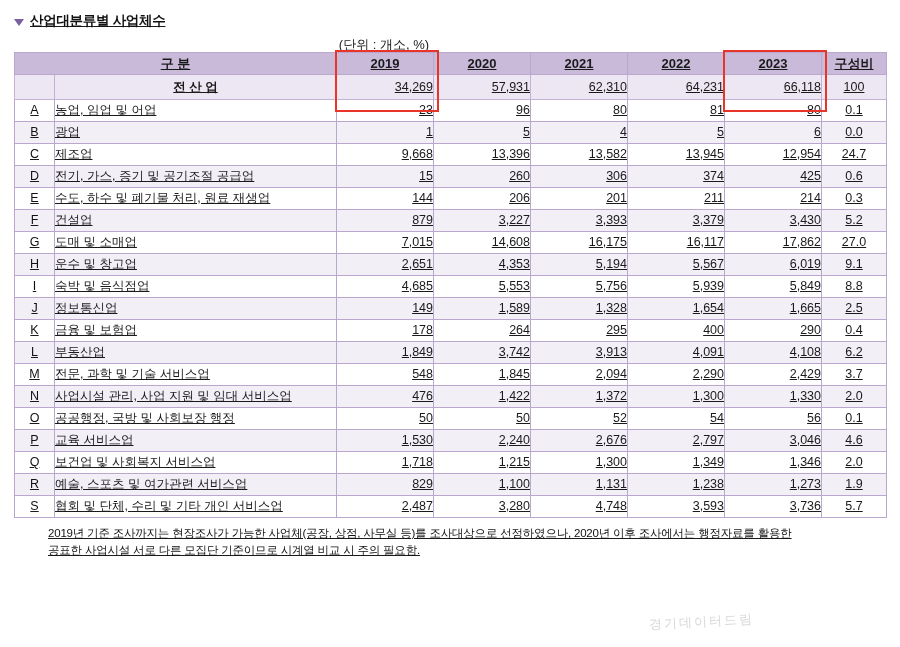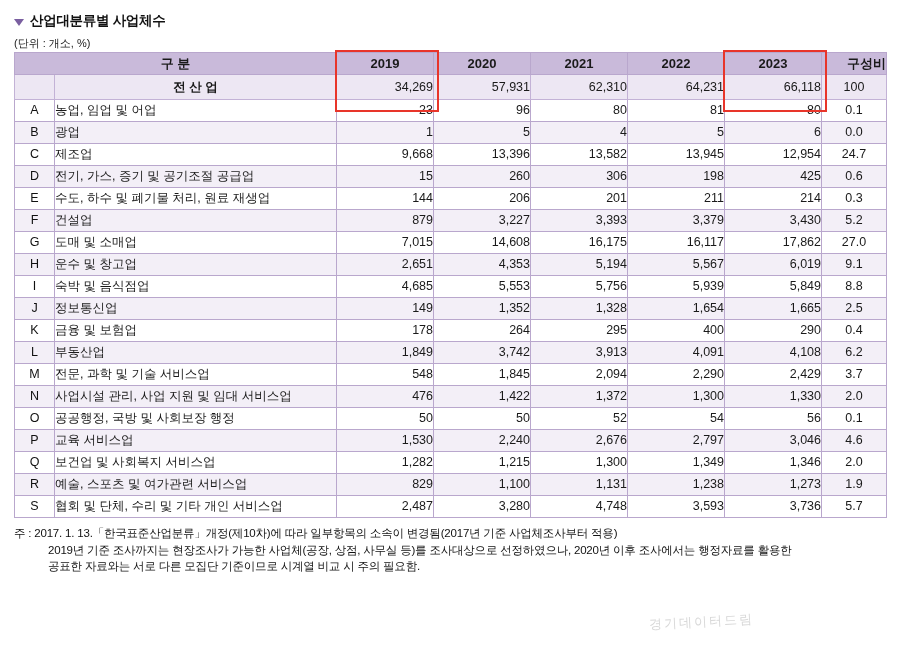--- a/index.html
+++ b/index.html
@@ -13,20 +13,21 @@
     font-family: "Liberation Sans", sans-serif;
     color: #1a1a1a;
     overflow: hidden;
   }
   .page {
     position: relative;
     width: 772px;
     height: 647px;
     box-sizing: border-box;
     padding: 10px 14px 8px 14px;
+    text-decoration: underline;
   }
   
   .title-row {
     display: flex;
     align-items: center;
     gap: 6px;
     height: 22px;
     margin-bottom: 4px;
   }
   .tri-icon {
@@ -37,22 +38,22 @@
     border-top: 7px solid #7a5fa0;
     margin-top: 2px;
   }
   .title-text {
     font-size: 13.5px;
     font-weight: bold;
     color: #111;
     letter-spacing: -0.3px;
   }
   .unit-row {
-    text-align: left;
-    font-size: 11px;
+    text-align: center;
+    font-size: 13px;
     color: #222;
     height: 16px;
     padding-right: 4px;
   }
   
   table.stat {
     border-collapse: collapse;
     width: 872px;
     table-layout: fixed;
     font-size: 12.5px;
@@ -69,21 +70,21 @@
     color: #1a1a1a;
     font-weight: bold;
     font-size: 13px;
     height: 30px;
     line-height: 30px;
     text-align: center;
     border: 1px solid #ffffff;
   }
   thead th.gubun { width: 322px; }
   thead th.yr { width: 97px; }
-  thead th.comp { width: 87px; background: #c9bada; text-align: right; }
+  thead th.comp { width: 87px; background: #c9bada; }
   tr.total td {
     background: #ede7f3;
     font-weight: normal;
     height: 24px;
     line-height: 24px;
     border-color: #c3b2d6;
   }
   tr.total td.name {
     text-align: center;
     font-weight: bold;
@@ -213,21 +214,21 @@
             <td class="num">13,945</td>
             <td class="num">12,954</td>
             <td class="comp">24.7</td>
           </tr>
           <tr class="alt">
             <td class="code">D</td>
             <td class="name">전기, 가스, 증기 및 공기조절 공급업</td>
             <td class="num">15</td>
             <td class="num">260</td>
             <td class="num">306</td>
-            <td class="num">198</td>
+            <td class="num">374</td>
             <td class="num">425</td>
             <td class="comp">0.6</td>
           </tr>
           <tr>
             <td class="code">E</td>
             <td class="name">수도, 하수 및 폐기물 처리, 원료 재생업</td>
             <td class="num">144</td>
             <td class="num">206</td>
             <td class="num">201</td>
             <td class="num">211</td>
@@ -271,21 +272,21 @@
             <td class="num">5,553</td>
             <td class="num">5,756</td>
             <td class="num">5,939</td>
             <td class="num">5,849</td>
             <td class="comp">8.8</td>
           </tr>
           <tr class="alt">
             <td class="code">J</td>
             <td class="name">정보통신업</td>
             <td class="num">149</td>
-            <td class="num">1,352</td>
+            <td class="num">1,589</td>
             <td class="num">1,328</td>
             <td class="num">1,654</td>
             <td class="num">1,665</td>
             <td class="comp">2.5</td>
           </tr>
           <tr>
             <td class="code">K</td>
             <td class="name">금융 및 보험업</td>
             <td class="num">178</td>
             <td class="num">264</td>
@@ -340,21 +341,21 @@
             <td class="num">1,530</td>
             <td class="num">2,240</td>
             <td class="num">2,676</td>
             <td class="num">2,797</td>
             <td class="num">3,046</td>
             <td class="comp">4.6</td>
           </tr>
           <tr>
             <td class="code">Q</td>
             <td class="name">보건업 및 사회복지 서비스업</td>
-            <td class="num">1,282</td>
+            <td class="num">1,718</td>
             <td class="num">1,215</td>
             <td class="num">1,300</td>
             <td class="num">1,349</td>
             <td class="num">1,346</td>
             <td class="comp">2.0</td>
           </tr>
           <tr class="alt">
             <td class="code">R</td>
             <td class="name">예술, 스포츠 및 여가관련 서비스업</td>
             <td class="num">829</td>
@@ -375,19 +376,18 @@
             <td class="comp">5.7</td>
           </tr>
         </tbody>
     </table>
 
     <div class="hl-box" style="left:321px; top:-2px; width:100px; height:58px;"></div>
     <div class="hl-box" style="left:709px; top:-2px; width:100px; height:58px;"></div>
   </div>
 
   <div class="notes">
-    <div class="note-line">주  : 2017. 1. 13.「한국표준산업분류」개정(제10차)에 따라 일부항목의 소속이 변경됨(2017년 기준 사업체조사부터 적용)</div>
     <div class="note-line note-indent">2019년 기준 조사까지는 현장조사가 가능한 사업체(공장, 상점, 사무실 등)를 조사대상으로 선정하였으나, 2020년 이후 조사에서는 행정자료를 활용한</div>
-    <div class="note-line note-indent">공표한 자료와는 서로 다른 모집단 기준이므로 시계열 비교 시 주의 필요함.</div>
+    <div class="note-line note-indent">공표한 사업시설 서로 다른 모집단 기준이므로 시계열 비교 시 주의 필요함.</div>
   </div>
 
   <div class="watermark">경기데이터드림</div>
 </div>
 
 </body></html>

